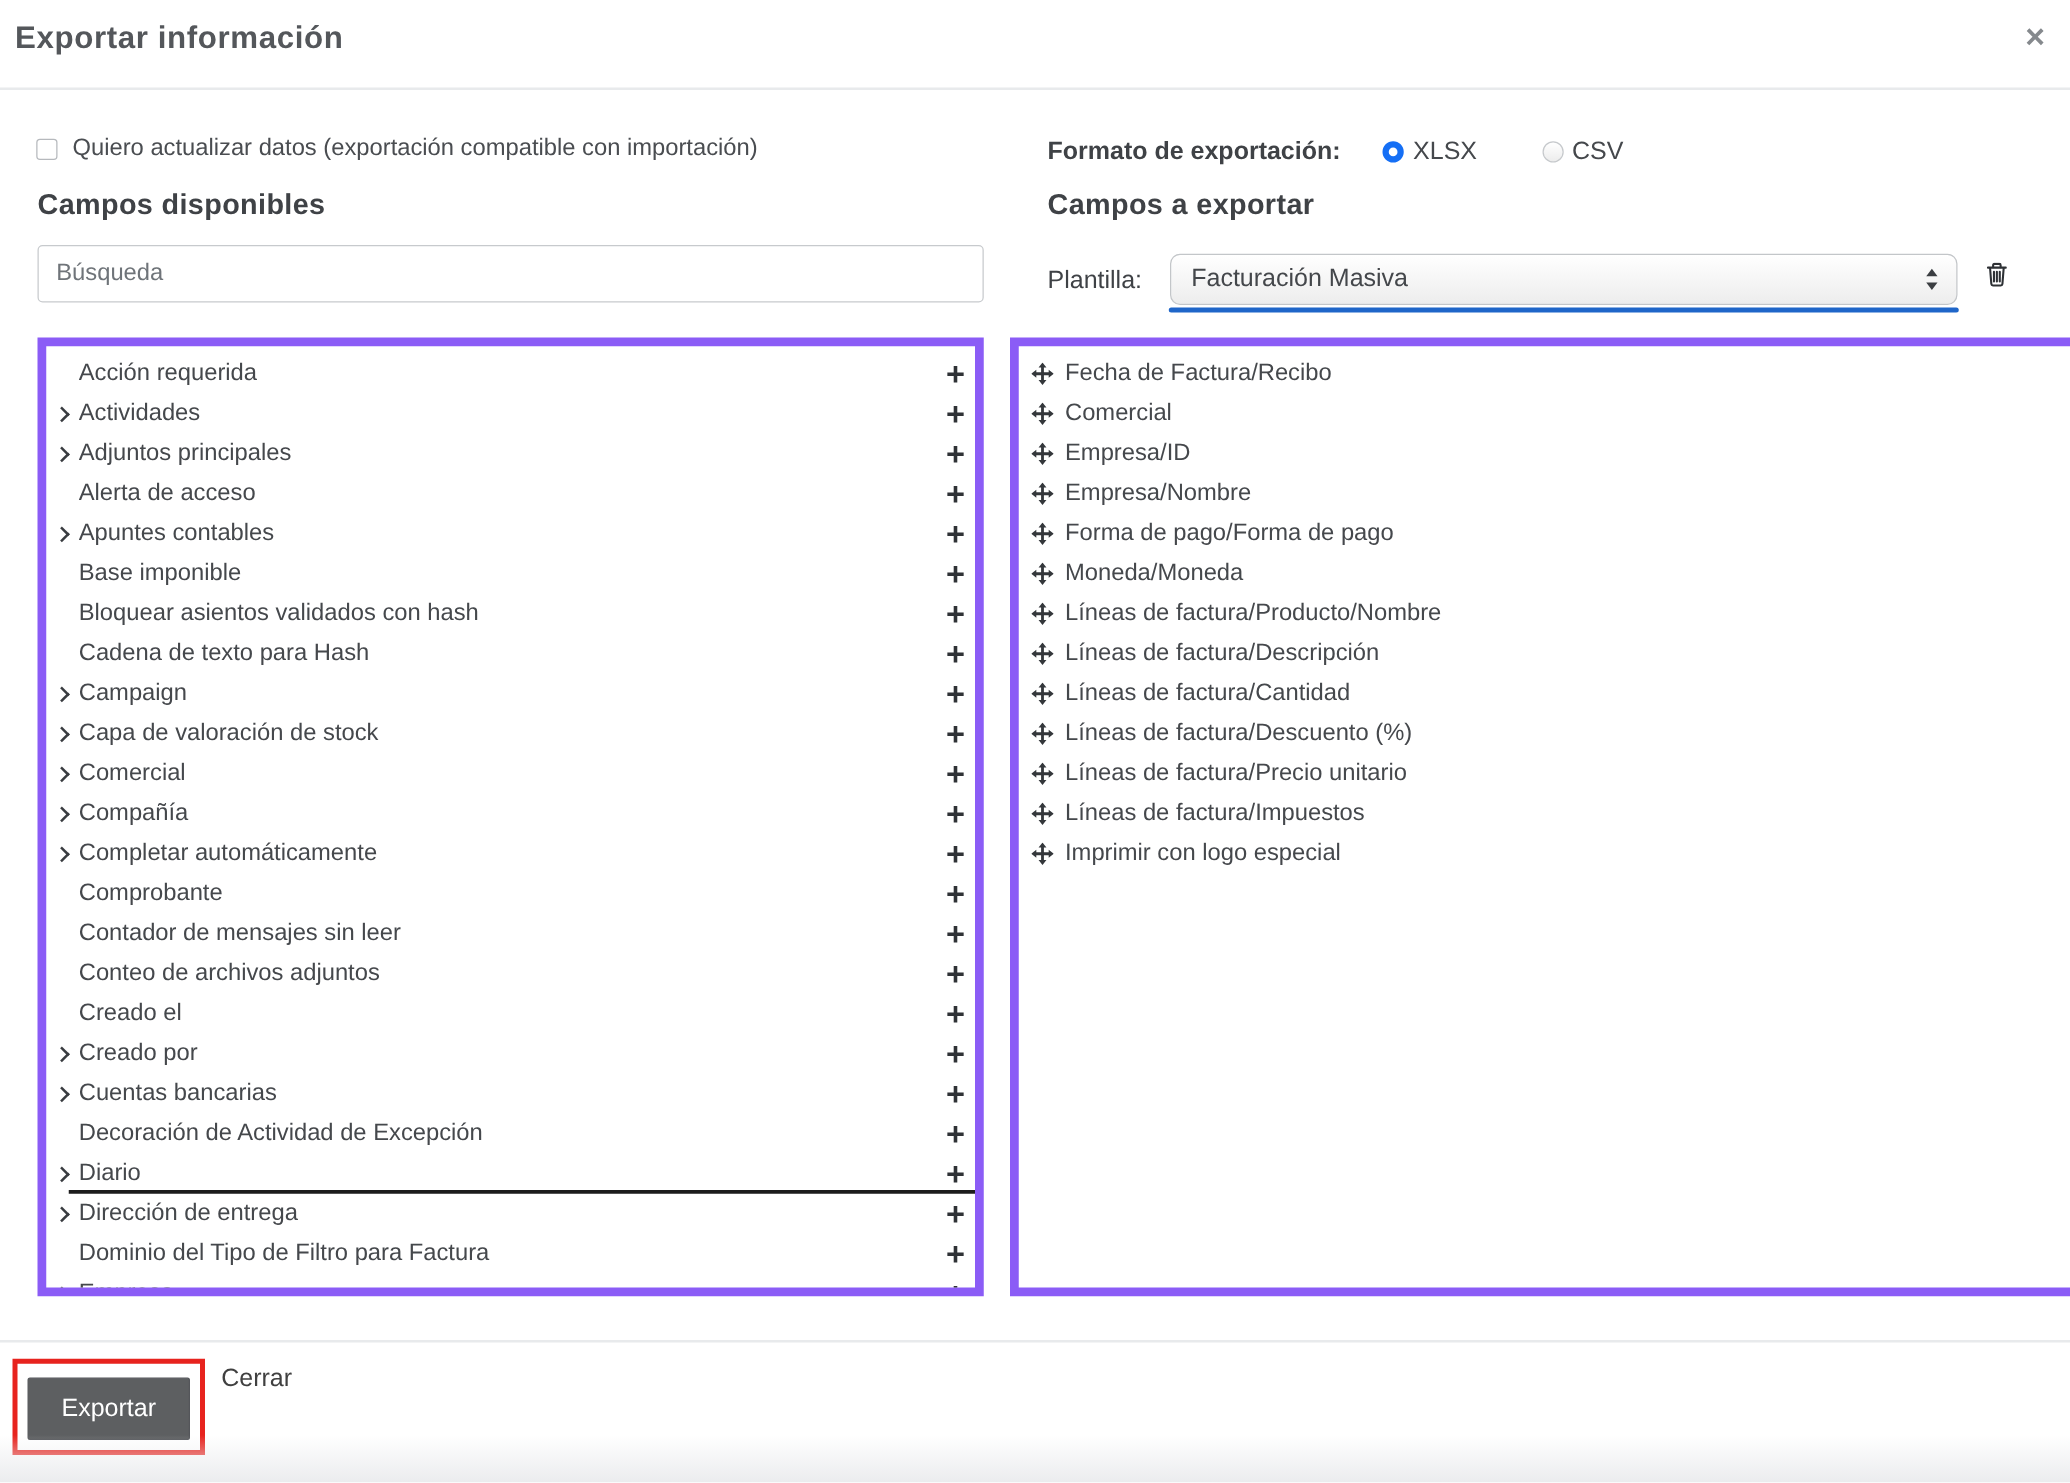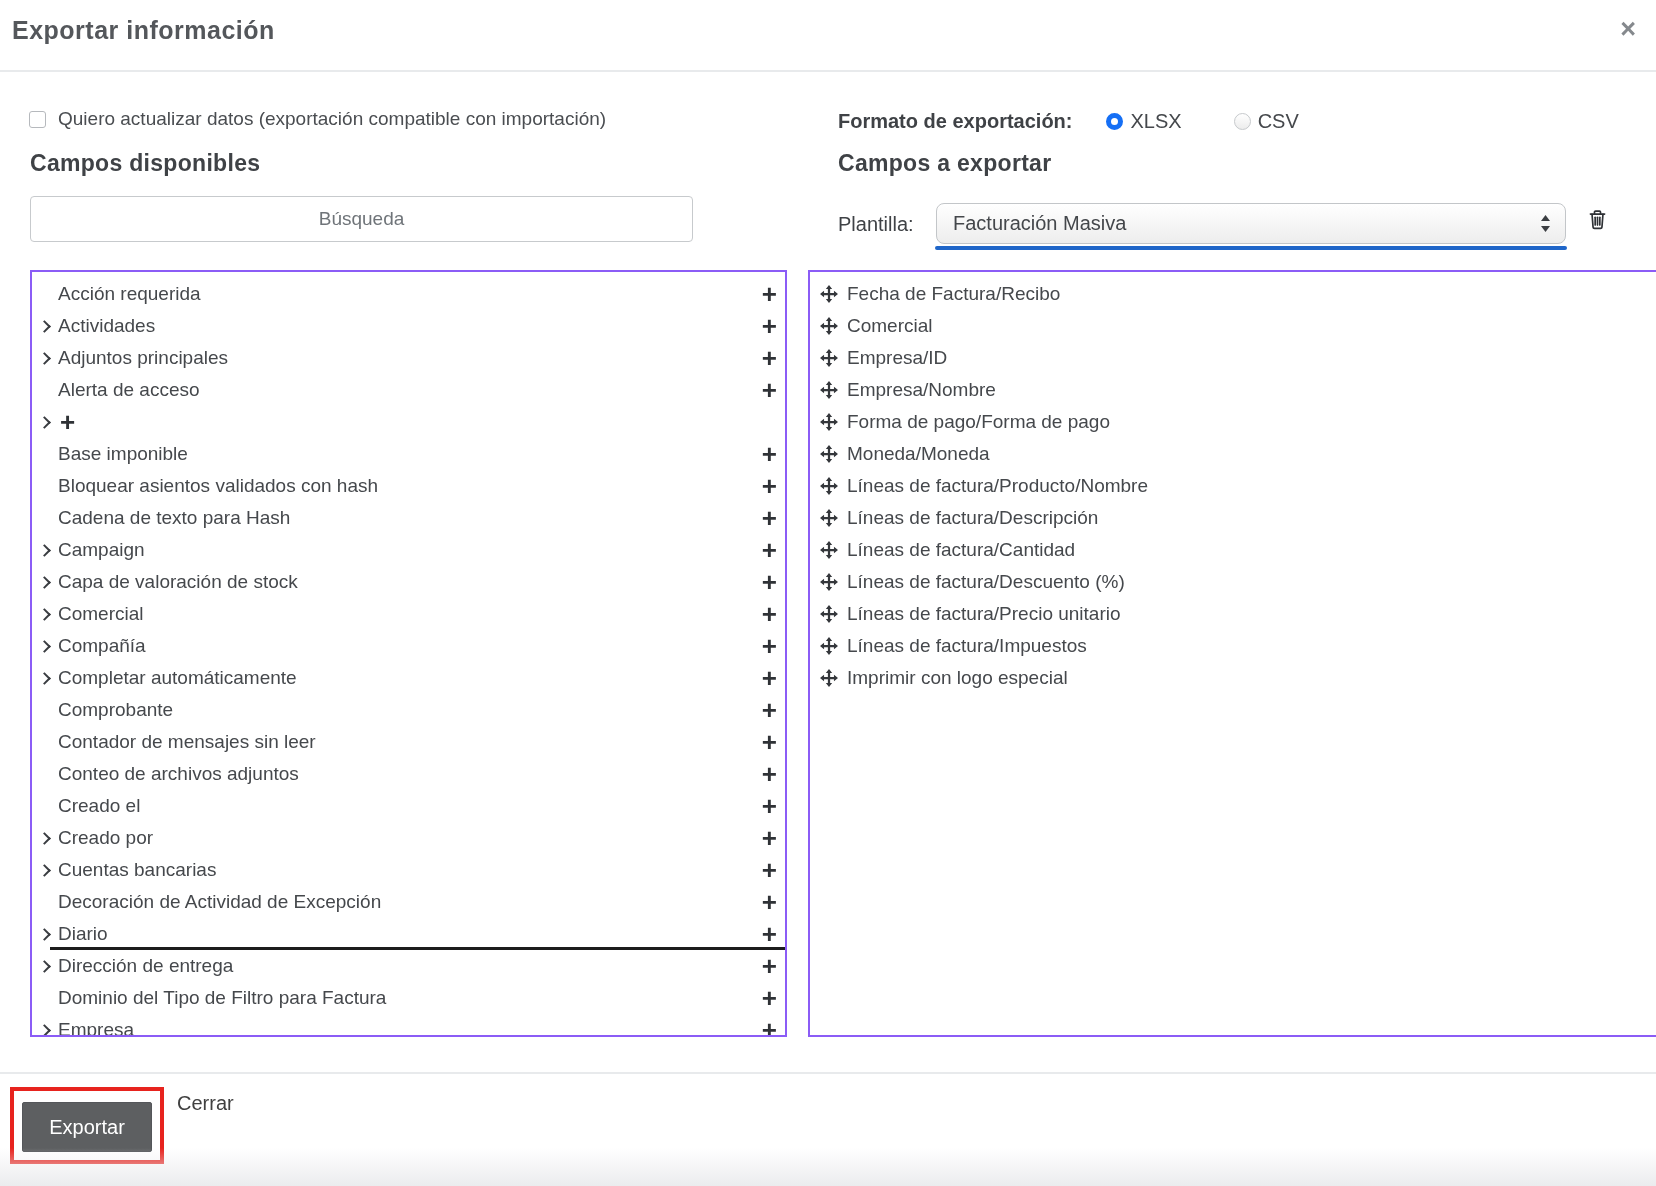--- a/index.html
+++ b/index.html
@@ -13,28 +13,28 @@
   
   .hdr-divider { position:absolute; left:0; top:70px; width:1656px; height:2px; background:#e8eaec; }
   .title { position:absolute; left:12px; top:16px; font-size:25px; font-weight:700; color:#54575b; letter-spacing:.5px; }
   .close-x { position:absolute; right:20px; top:16px; font-size:27px; font-weight:700; color:#85898d; line-height:1; cursor:pointer; }
 
   
   .chk-row { position:absolute; left:29px; top:108px; display:flex; align-items:center; gap:12px; font-size:19px; color:#4a4d51; cursor:pointer; }
   .chk { width:17px; height:17px; border:1px solid #b6b9bd; border-radius:3px; background:#fff; flex:none; }
   .h-left { position:absolute; left:30px; top:150px; font-size:23px; font-weight:700; color:#3f4246; letter-spacing:.3px; }
   .search {
-    position:absolute; left:30px; top:196px; width:663px; height:46px;
+    position:absolute; left:30px; top:196px; width:757px; height:46px;
     border:1px solid #c7cacd; border-radius:4px; font-size:19px; padding:0 14px;
-    color:#4a4d51; font-family:inherit; outline:none;text-align:center;
+    color:#4a4d51; font-family:inherit; outline:none;
   }
   .search::placeholder { color:#6f7479; opacity:1; }
 
   
-  .listbox { position:absolute; top:270px; height:767px; border:2px solid #8b5cf6; background:#fff; overflow:hidden; padding-top:6px; }
+  .listbox { position:absolute; top:270px; height:767px; border:7px solid #8b5cf6; background:#fff; overflow:hidden; padding-top:6px; }
   #available-list { left:30px; width:757px; }
   #export-list { left:808px; width:914px; }
 
   .row { height:32px; display:flex; align-items:center; font-size:19px; color:#45484c; position:relative; }
   .avail-row { padding:0 6px 0 6px; }
   .exp-row { padding:0 16px 0 10px; gap:9px; }
   .chev { width:14px; height:14px; flex:none; margin-right:6px; position:relative; }
   .chev.show::before {
     content:""; position:absolute; left:2px; top:3px; width:7px; height:7px;
     border:solid #393c40; border-width:2.5px 2.5px 0 0; transform:rotate(45deg);
@@ -106,20 +106,21 @@
       <span class="lab">Adjuntos principales</span>
       <span class="plus">+</span>
     </div>
     <div class="row avail-row">
       <span class="chev"></span>
       <span class="lab">Alerta de acceso</span>
       <span class="plus">+</span>
     </div>
     <div class="row avail-row">
       <span class="chev show"></span>
+      <span class="lab">Apuntes contables</span>
       <span class="plus">+</span>
     </div>
     <div class="row avail-row">
       <span class="chev"></span>
       <span class="lab">Base imponible</span>
       <span class="plus">+</span>
     </div>
     <div class="row avail-row">
       <span class="chev"></span>
       <span class="lab">Bloquear asientos validados con hash</span>

